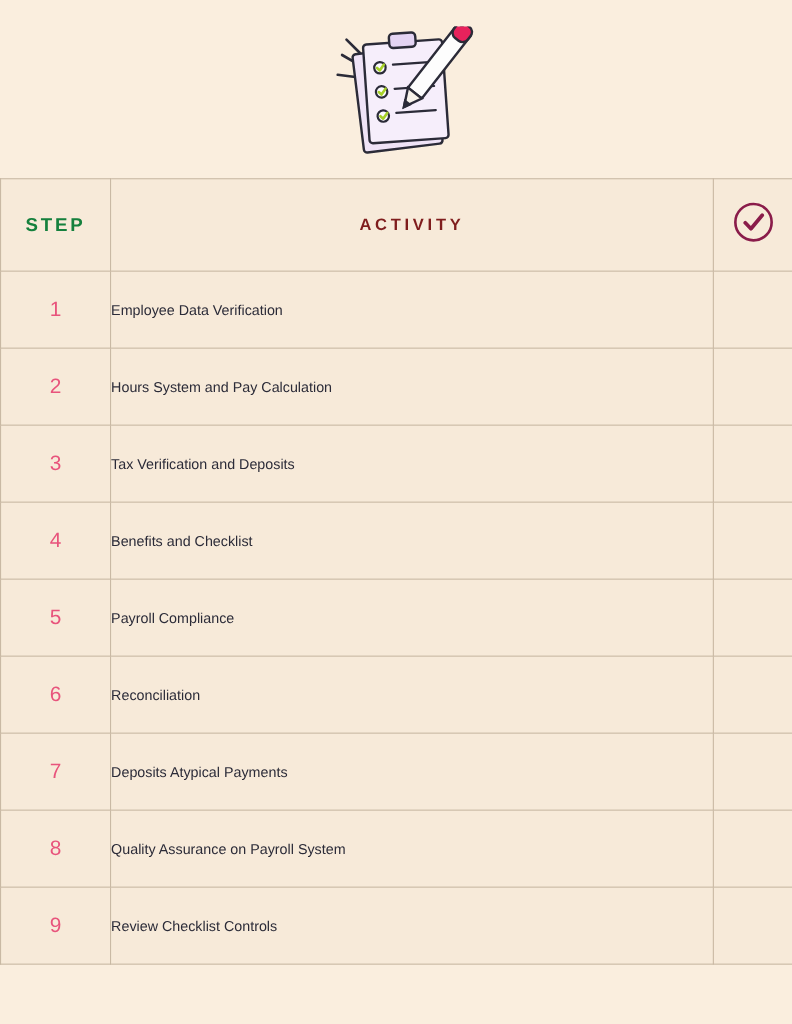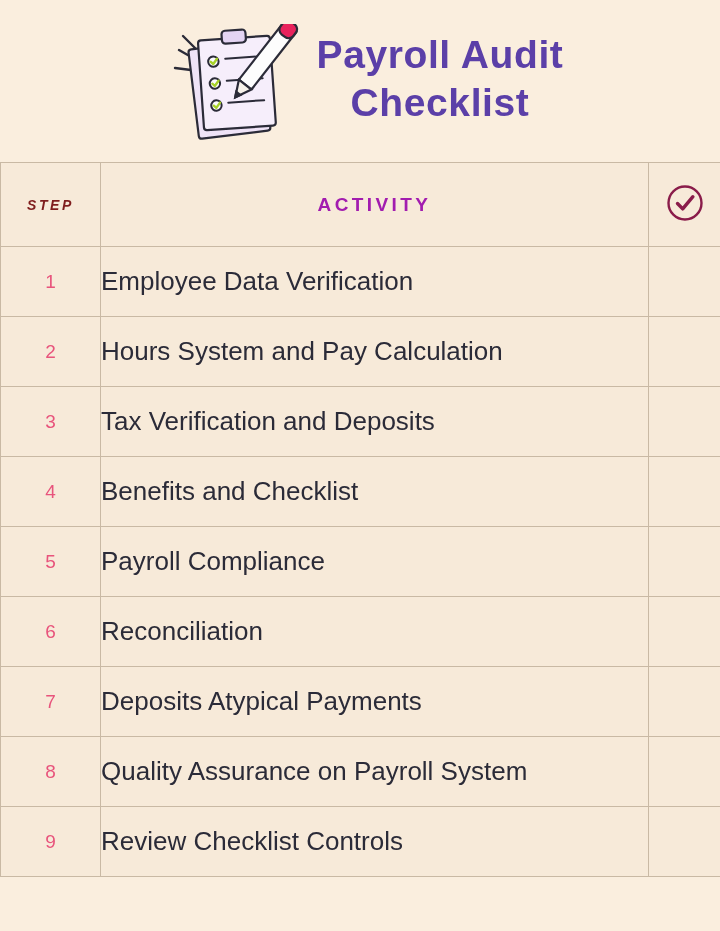--- a/index.html
+++ b/index.html
@@ -70,31 +70,30 @@
   }
 
   
   .hdr-step, .hdr-activity, .hdr-check {
     height: 84px;
     vertical-align: middle;
     background: #f5e6d3;
   }
   .hdr-step {
     text-align: center;
+    color: #15803d;
+    font-weight: bold;
+    font-size: 17px;
+    letter-spacing: 2.6px;
+  }
+  .hdr-activity {
+    text-align: center;
     color: #7f1d1d;
     font-weight: bold;
-    font-size: 14px;
-    letter-spacing: 2.6px;
-    font-style: italic;
-  }
-  .hdr-activity {
-    text-align: center;
-    color: #a21caf;
-    font-weight: bold;
-    font-size: 19px;
+    font-size: 15px;
     letter-spacing: 3.4px;
   }
   .hdr-check {
     text-align: center;
     vertical-align: middle;
   }
 
   .check-badge {
     width: 40px;
     height: 40px;
@@ -106,21 +105,21 @@
     height: 70px;
     text-align: center;
     vertical-align: middle;
     color: #e8547c;
     font-size: 19px;
   }
   .cell-activity {
     height: 70px;
     vertical-align: middle;
     color: #2b2b38;
-    font-size: 26px;
+    font-size: 13px;
     padding-left: 26px;
   }
   .cell-check {
     height: 70px;
   }
 </style>
 </head>
 <body>
 
 <div class="page">
@@ -159,22 +158,20 @@
 
         <g transform="rotate(38 88 48)">
           <rect x="80" y="-10" width="16" height="74" rx="2" fill="#fdfdfd" stroke="#2b2b38" stroke-width="2.2"></rect>
           <path d="M80 64 l8 16 l8 -16 z" fill="#f7f2ea" stroke="#2b2b38" stroke-width="2.2"></path>
           <path d="M83.6 74 l4.4 8.6 l4.4 -8.6 z" fill="#2b2b38"></path>
           <rect x="80" y="-14" width="16" height="16" rx="6" fill="#e8225c" stroke="#2b2b38" stroke-width="2.2"></rect>
         </g>
       </svg>
     </span>
 
-    <div class="title-block">Payroll Audit
-Checklist</div>
   </div>
 
   <table class="table">
     <colgroup>
       <col class="c-step">
       <col class="c-activity">
       <col class="c-check">
     </colgroup>
     <thead>
       <tr>

